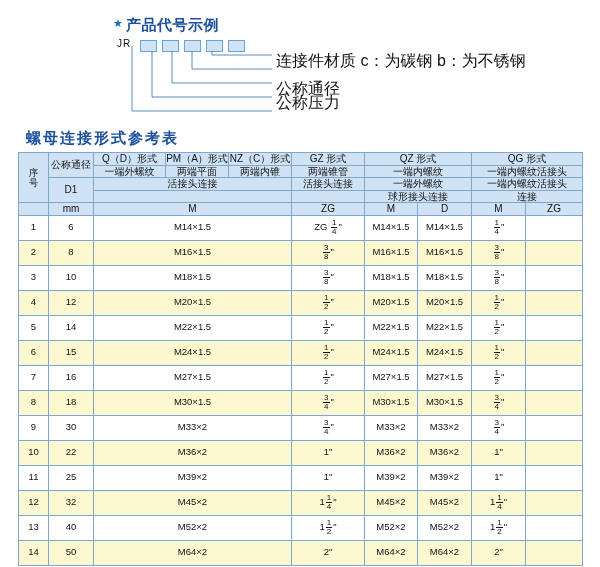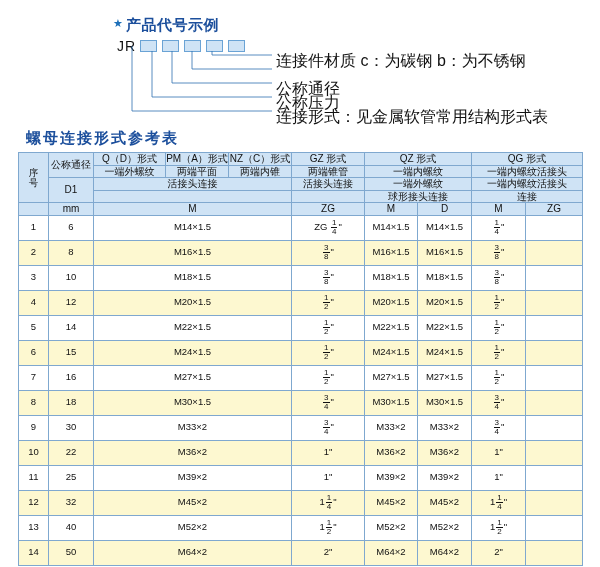--- a/index.html
+++ b/index.html
@@ -39,21 +39,21 @@
     font-size: 15px;
     font-weight: bold;
     color: #1c4f9c;
     letter-spacing: 0.5px;
     white-space: nowrap;
   }
   .jr-label {
     position: absolute;
     left: 117px;
     top: 38px;
-    font-size: 14px;
+    font-size: 10px;
     color: #111;
     letter-spacing: 1px;
   }
   .boxes {
     position: absolute;
     left: 140px;
     top: 40px;
     display: flex;
     gap: 5px;
   }
@@ -167,21 +167,20 @@
 
       <path d="M152,51 L152,97 L272,97"></path>
 
       <path d="M132,46 L132,111 L272,111"></path>
     </g>
   </svg>
 
   <span class="legend l0">连接件材质  c：为碳钢  b：为不锈钢</span>
   <span class="legend l2">公称通径</span>
   <span class="legend l3">公称压力</span>
-  <span class="legend l4">连接形式：见金属软管常用结构形式表</span>
 </div>
 
 <div id="table-heading">螺母连接形式参考表</div>
 
 <table id="spec-table">
   <colgroup>
     <col style="width:30px">
     <col style="width:45px">
     <col style="width:72px">
     <col style="width:63px">

